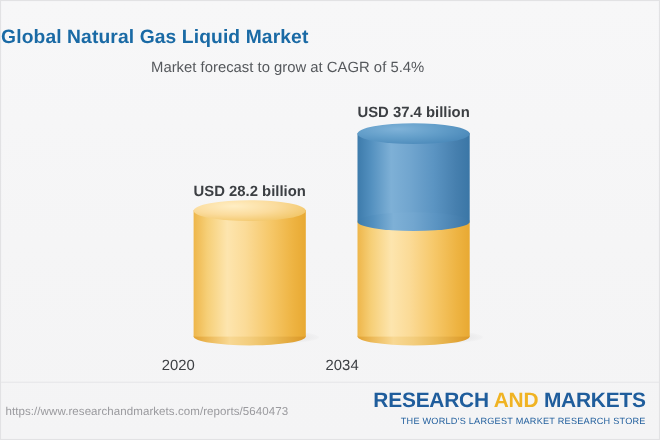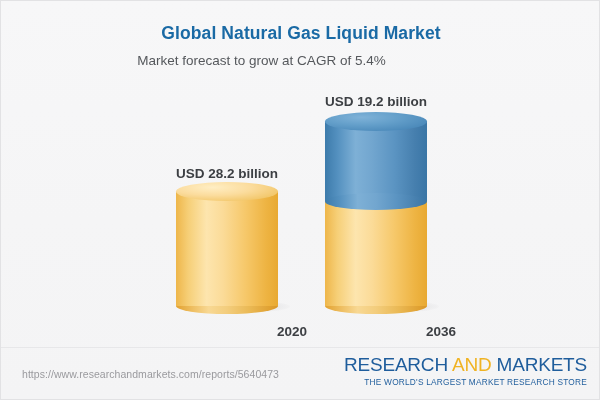--- a/index.html
+++ b/index.html
@@ -21,21 +21,20 @@
     border: 1px solid #e2e2e4;
     overflow: hidden;
   }
 
   
   .chart-title {
     position: absolute;
     top: 22px;
     left: 0;
     width: 600px;
-    text-align: center;
     font-size: 17.5px;
     font-weight: bold;
     color: #1a6aa5;
     letter-spacing: 0.1px;
   }
   .chart-subtitle {
     position: absolute;
     top: 52px;
     left: 0;
     width: 521px;
@@ -74,24 +73,23 @@
     white-space: nowrap;
   }
   .g2020 .value-label { top: 85px; }
   .g2030 .value-label { top: 13px; }
 
   .cat-label {
     position: absolute;
     left: 0;
     bottom: 4px;
     width: 160px;
-    text-align: right;
+    text-align: left;
     font-size: 13.5px;
     color: #3c3f43;
-    font-weight: bold;
   }
 
   
   .cyl {
     position: absolute;
     left: 29px;
     width: 102px;
   }
   .cyl .shadow {
     position: absolute;
@@ -183,35 +181,35 @@
     position: absolute;
     left: 0;
     bottom: 0;
     width: 600px;
     height: 52px;
     border-top: 1px solid #e7e7e9;
     box-sizing: border-box;
   }
   .footer-url {
     position: absolute;
-    left: 21px;
+    left: 4px;
     top: 20px;
     font-size: 10.5px;
     color: #9a9a9e;
     letter-spacing: 0.05px;
   }
   .logo {
     position: absolute;
     right: 14px;
     top: 7px;
     text-align: right;
   }
   .logo-main {
     font-size: 19px;
-    font-weight: normal;
+    font-weight: bold;
     letter-spacing: -0.2px;
     line-height: 1.05;
     color: #1f5d9c;
     white-space: nowrap;
   }
   .logo-main .and { color: #f0b323; }
   .logo-tag {
     margin-top: 2px;
     font-size: 8.3px;
     font-weight: normal;
@@ -237,32 +235,32 @@
         <div class="shadow"></div>
         <div class="bottom-cap"></div>
         <div class="body yellow" style="bottom:0; height:115px;"></div>
         <div class="top-cap yellow" style="bottom:115px;"></div>
       </div>
 
       <div class="cat-label">2020</div>
     </div>
 
     <div class="bar-group g2030">
-      <div class="value-label">USD 19.2 billion</div>
+      <div class="value-label">USD 37.4 billion</div>
 
       <div class="cyl" style="bottom:37px; height:185px;">
         <div class="shadow"></div>
         <div class="bottom-cap"></div>
         <div class="body yellow" style="bottom:0; height:105px;"></div>
         <div class="body blue" style="bottom:105px; height:80px;"></div>
         <div class="seam-cap" style="bottom:96.5px;"></div>
         <div class="top-cap blue" style="bottom:185px;"></div>
       </div>
 
-      <div class="cat-label">2036</div>
+      <div class="cat-label">2034</div>
     </div>
 
   </div>
 
   <div class="footer">
     <div class="footer-url">https://www.researchandmarkets.com/reports/5640473</div>
     <div class="logo">
       <div class="logo-main"><span>RESEARCH </span><span class="and">AND</span><span> MARKETS</span></div>
       <div class="logo-tag">THE WORLD'S LARGEST MARKET RESEARCH STORE</div>
     </div>

